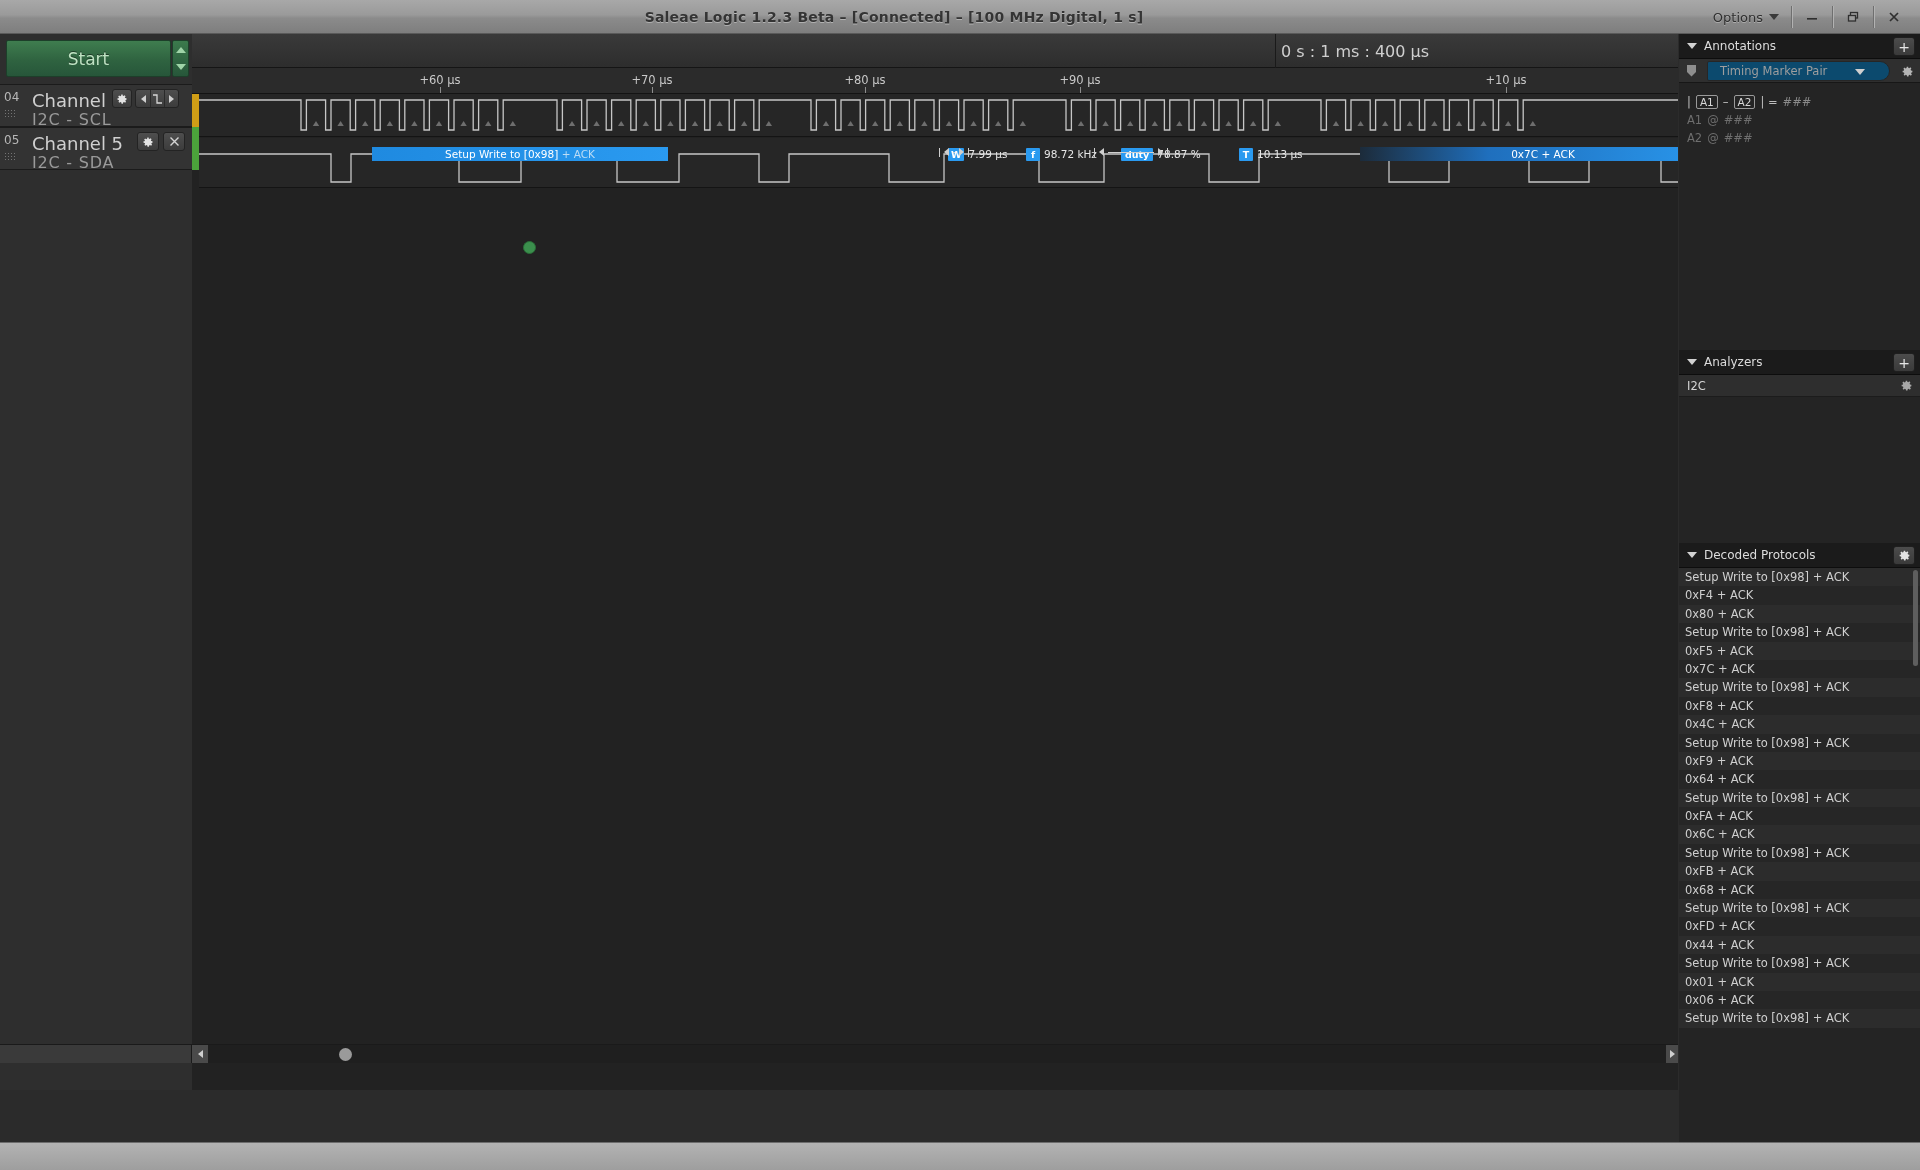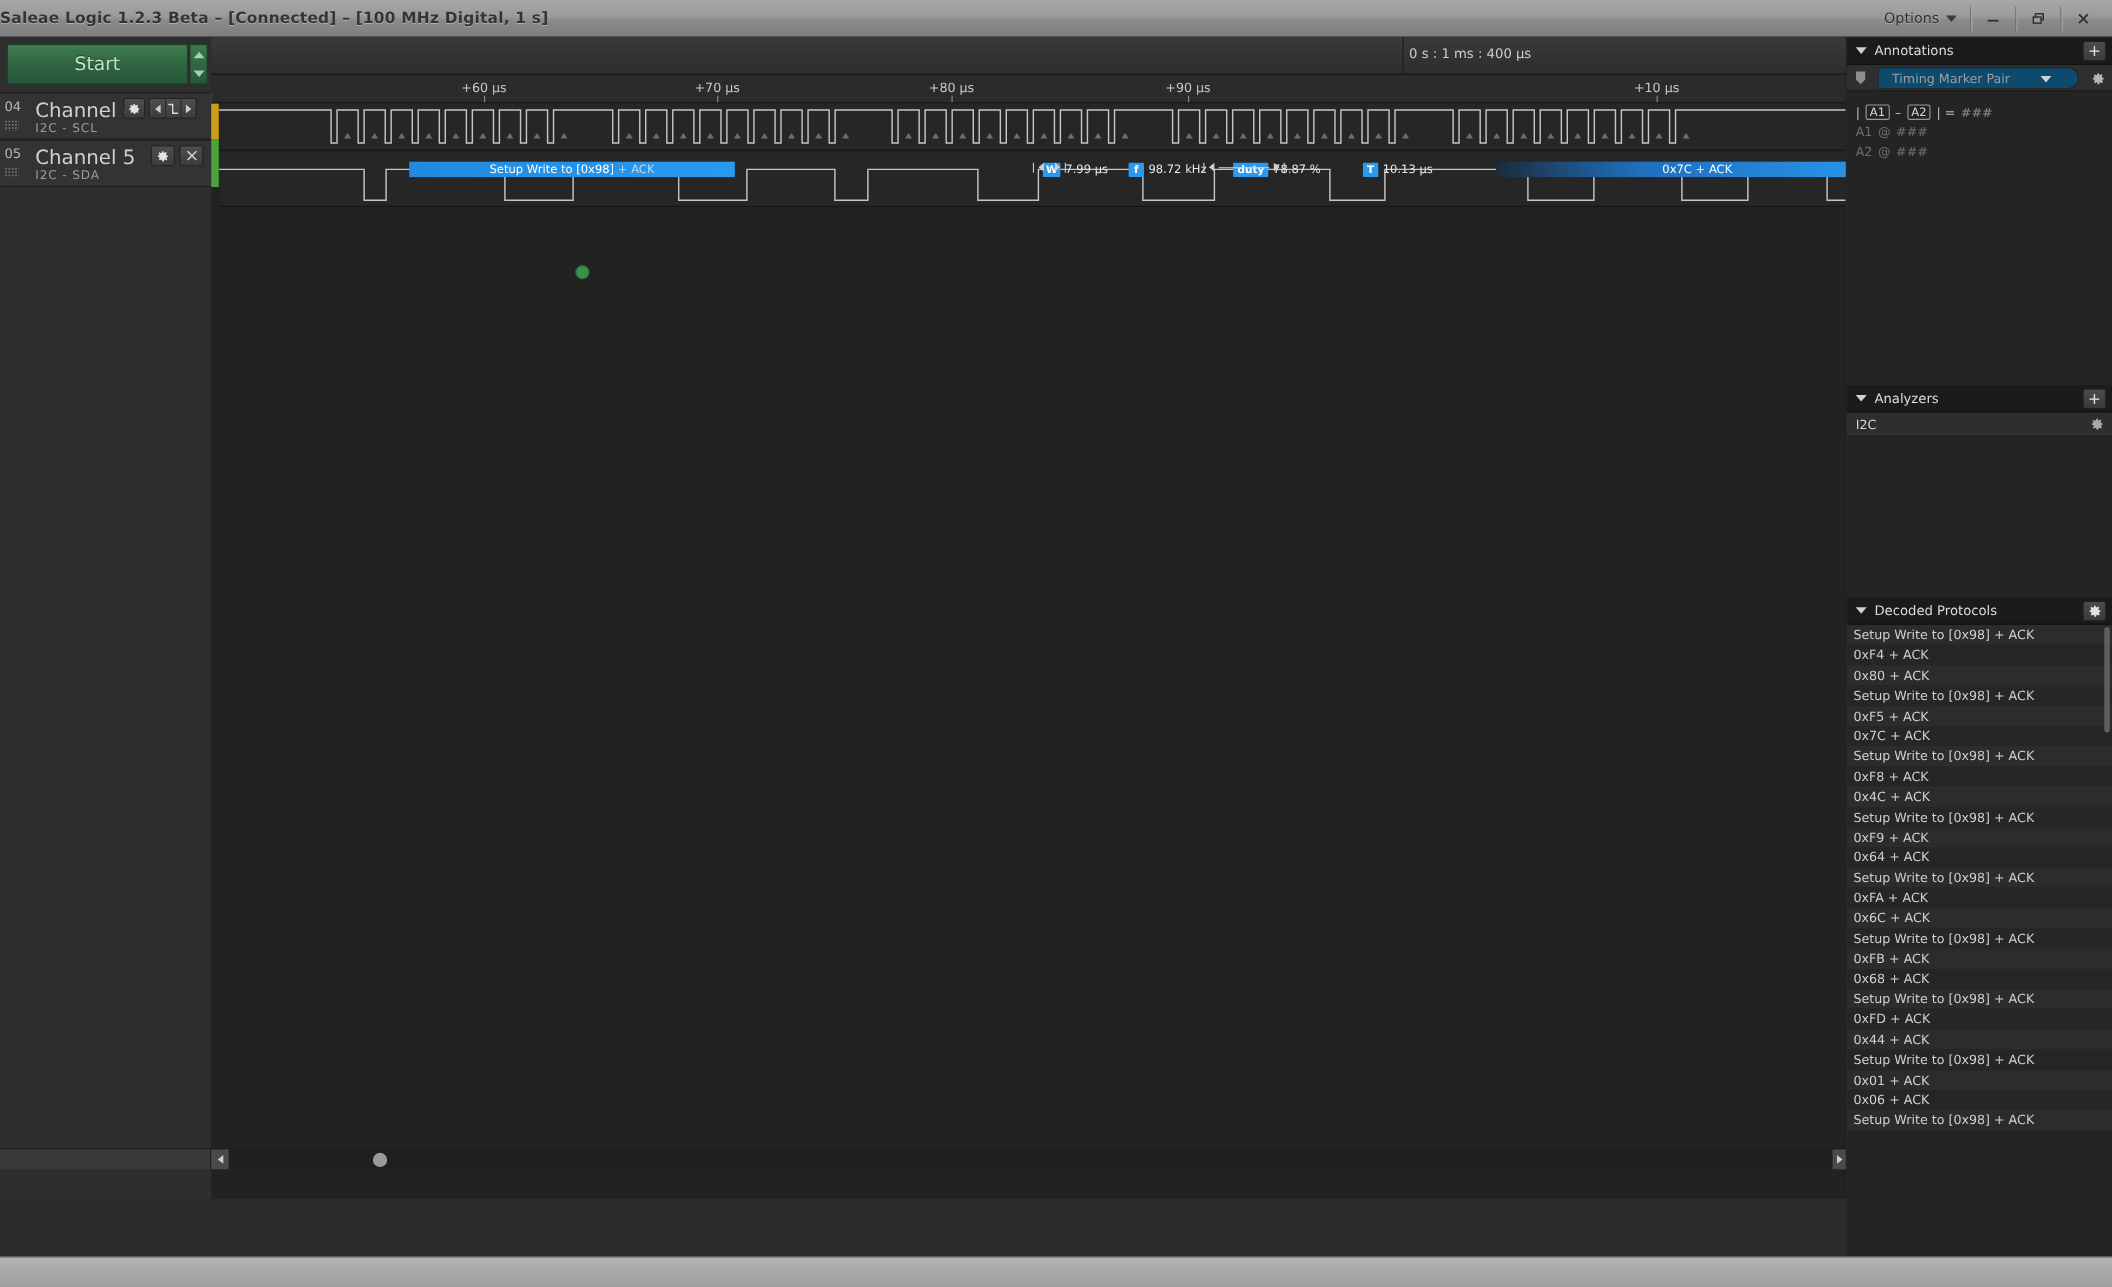--- a/index.html
+++ b/index.html
@@ -12,21 +12,21 @@
   #app { position:relative; width:1920px; height:1170px; }
 
   
   .titlebar{
     position:absolute; left:0; top:0; width:1920px; height:34px;
     background:linear-gradient(to bottom,#a8a8a8 0%,#9a9a9a 45%,#8b8b8b 55%,#7e7e7e 100%);
     border-bottom:1px solid #5a5a5a;
   }
   .title-text{
     position:absolute; left:0; top:0; width:1788px; height:34px;
-    line-height:34px; text-align:left;
+    line-height:34px; text-align:center;
     font-size:14px; font-weight:bold; color:#343434;
     text-shadow:0 1px 0 rgba(255,255,255,.35);
     letter-spacing:.2px;
   }
   .win-right{ position:absolute; right:6px; top:0; height:34px; display:flex; align-items:center; }
   .opt-btn{
     display:flex; align-items:center; gap:6px; height:34px; padding:0 12px;
     font-size:13px; color:#2f2f2f; text-shadow:0 1px 0 rgba(255,255,255,.3);
     cursor:pointer;
   }
@@ -62,21 +62,21 @@
   .tri-dn{ width:0;height:0;border-left:5px solid transparent;border-right:5px solid transparent;border-top:6px solid #9fd4a8; }
 
   .chanrow{ position:absolute; left:0; width:192px; height:43px; border-top:1px solid #1b1b1b; border-bottom:1px solid #1b1b1b; background:#333333; }
   .chanrow.r0{ top:50px; }
   .chanrow.r1{ top:93px; }
   .chnum{ position:absolute; left:4px; top:5px; font-size:12px; color:#b7b7b7; }
   .chdots{ position:absolute; left:4px; top:24px; width:13px; height:10px;
     background-image:radial-gradient(#8a8a8a 40%, transparent 41%);
     background-size:3px 3px; opacity:.75; }
   .chname{ position:absolute; left:32px; top:5px; font-size:18px; color:#d0d0d0; }
-  .chsub{ position:absolute; left:32px; top:25px; font-size:11px; color:#9a9a9a; letter-spacing:.8px; }
+  .chsub{ position:absolute; left:32px; top:25px; font-size:16px; color:#9a9a9a; letter-spacing:.8px; }
   .ibtn{
     position:absolute; top:4px; height:19px; min-width:19px;
     background:linear-gradient(to bottom,#4e4e4e,#3c3c3c);
     border:1px solid #232323; border-radius:3px;
     display:flex; align-items:center; justify-content:center; cursor:pointer;
   }
   .gear{ width:12px;height:12px; display:block; }
   .navgrp{ position:absolute; top:4px; left:135px; height:19px; display:flex;
     background:linear-gradient(to bottom,#4e4e4e,#3c3c3c); border:1px solid #232323; border-radius:3px; }
   .navgrp > div{ width:14px; height:17px; display:flex;align-items:center;justify-content:center; cursor:pointer; }
@@ -86,21 +86,21 @@
 
   
   .cstrip{ position:absolute; width:7px; left:192px; }
   .cstrip.c0{ top:50px; height:43px; background:#cf9d16; }
   .cstrip.c1{ top:93px; height:43px; background:#4ba33b; }
 
   
   .tlhead{ position:absolute; left:192px; top:0; width:1486px; height:34px;
     background:linear-gradient(to bottom,#3a3a3a,#2d2d2d); border-bottom:1px solid #151515; }
   .tlhead .tick{ position:absolute; top:0; width:1px; height:34px; background:#1a1a1a; }
-  .timecaption{ position:absolute; font-size:12px; color:#cfcfcf; top:8px; white-space:nowrap; }
+  .timecaption{ position:absolute; font-size:16px; color:#cfcfcf; top:8px; white-space:nowrap; }
 
   .ruler{ position:absolute; left:192px; top:34px; width:1486px; height:26px;
     background:#2b2b2b; border-bottom:1px solid #141414; }
   .rlabel{ position:absolute; top:5px; font-size:11.5px; color:#c8c8c8; transform:translateX(-50%); white-space:nowrap; }
   .rtick{ position:absolute; bottom:0; width:1px; height:6px; background:#8d8d8d; }
 
   .wavepane{ position:absolute; left:199px; top:60px; width:1479px; height:996px; background:#222; overflow:hidden; }
   .wrow{ position:absolute; left:0; width:1479px; }
   .wrow.w0{ top:0; height:43px; background:#262626; border-bottom:1px solid #141414; }
   .wrow.w1{ top:44px; height:50px; background:#262626; border-bottom:1px solid #141414; }

